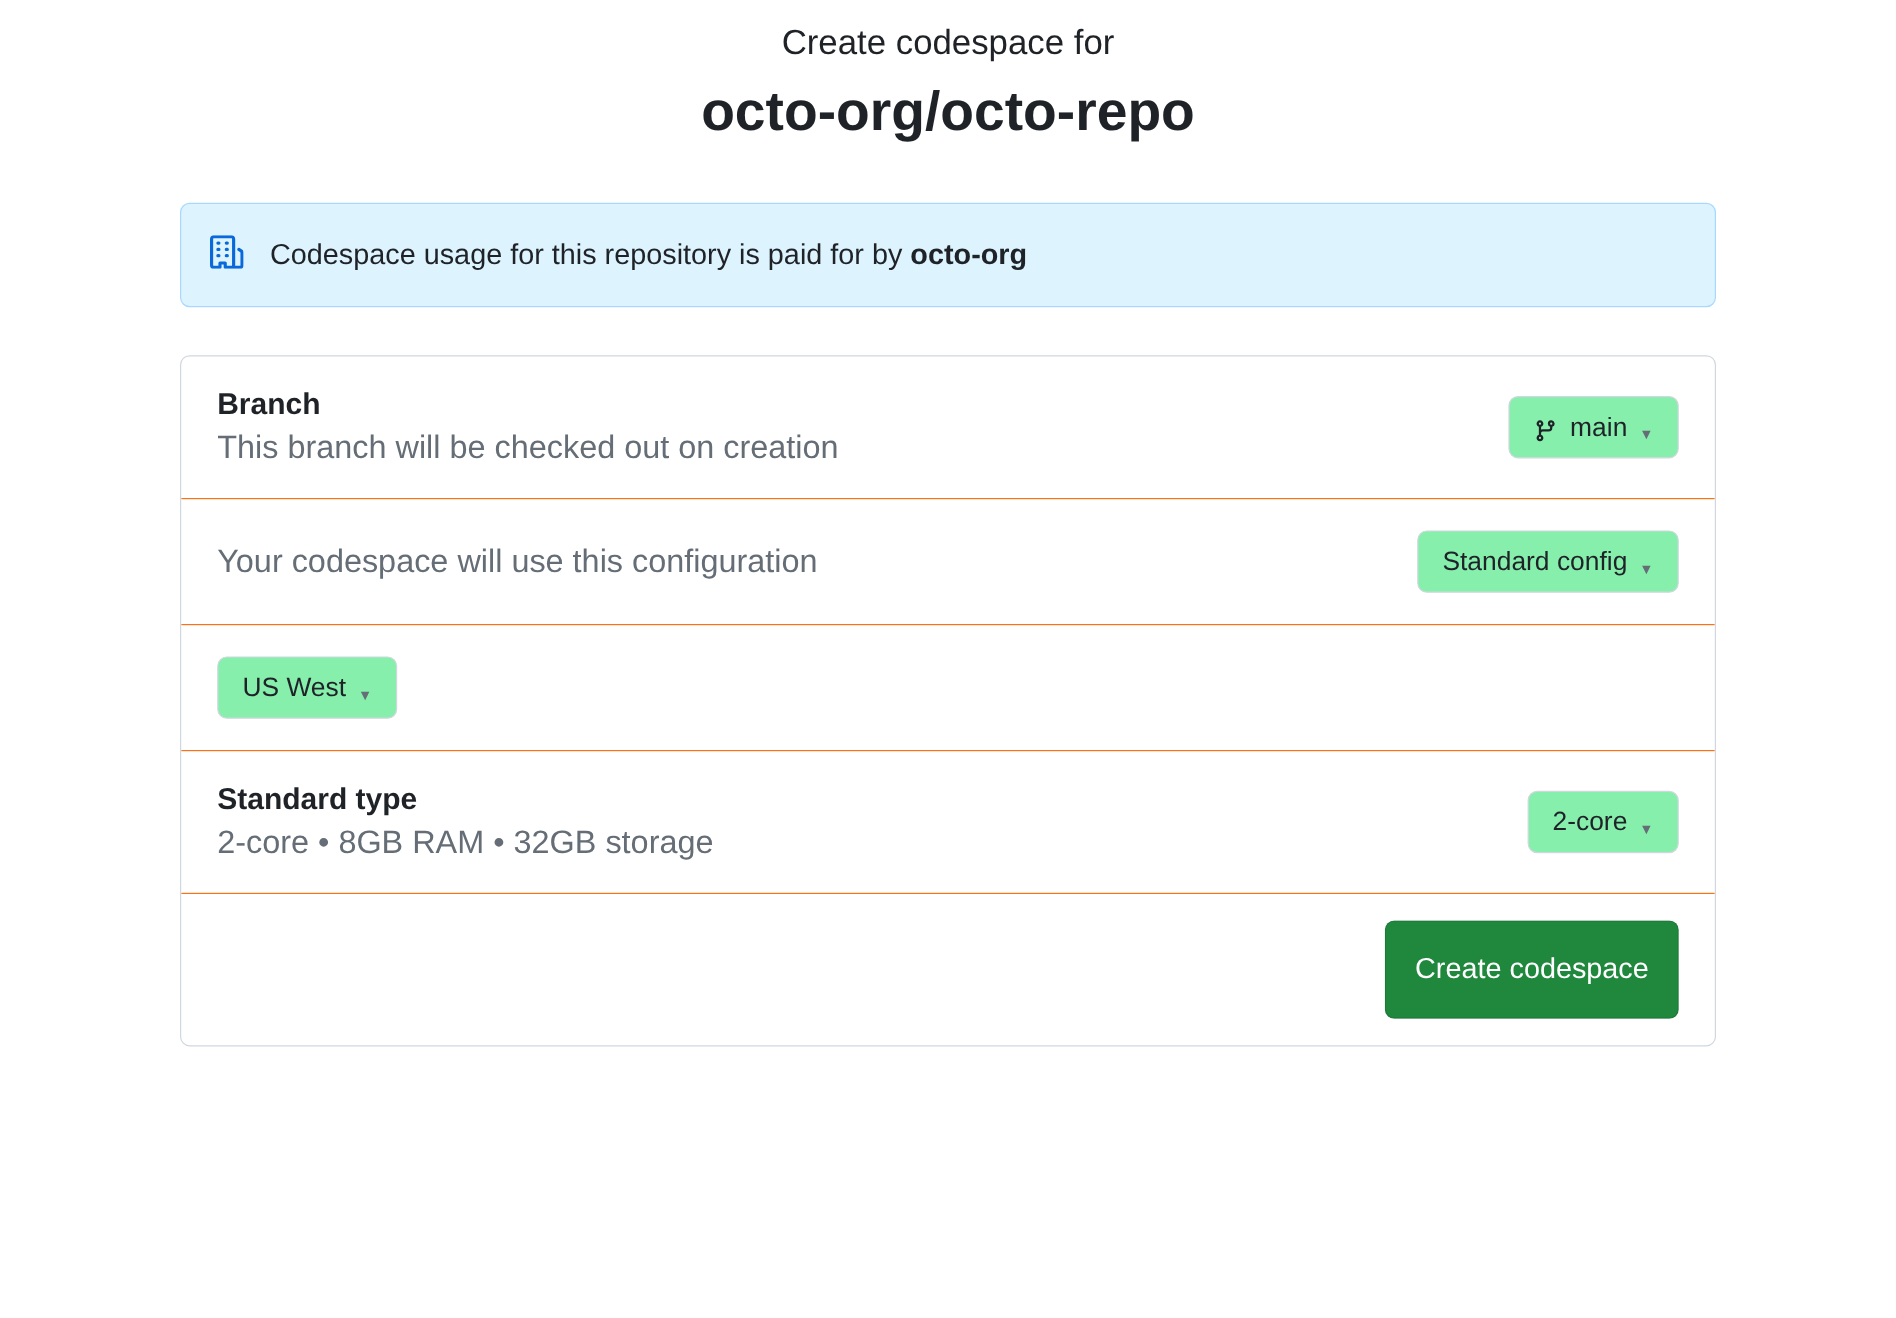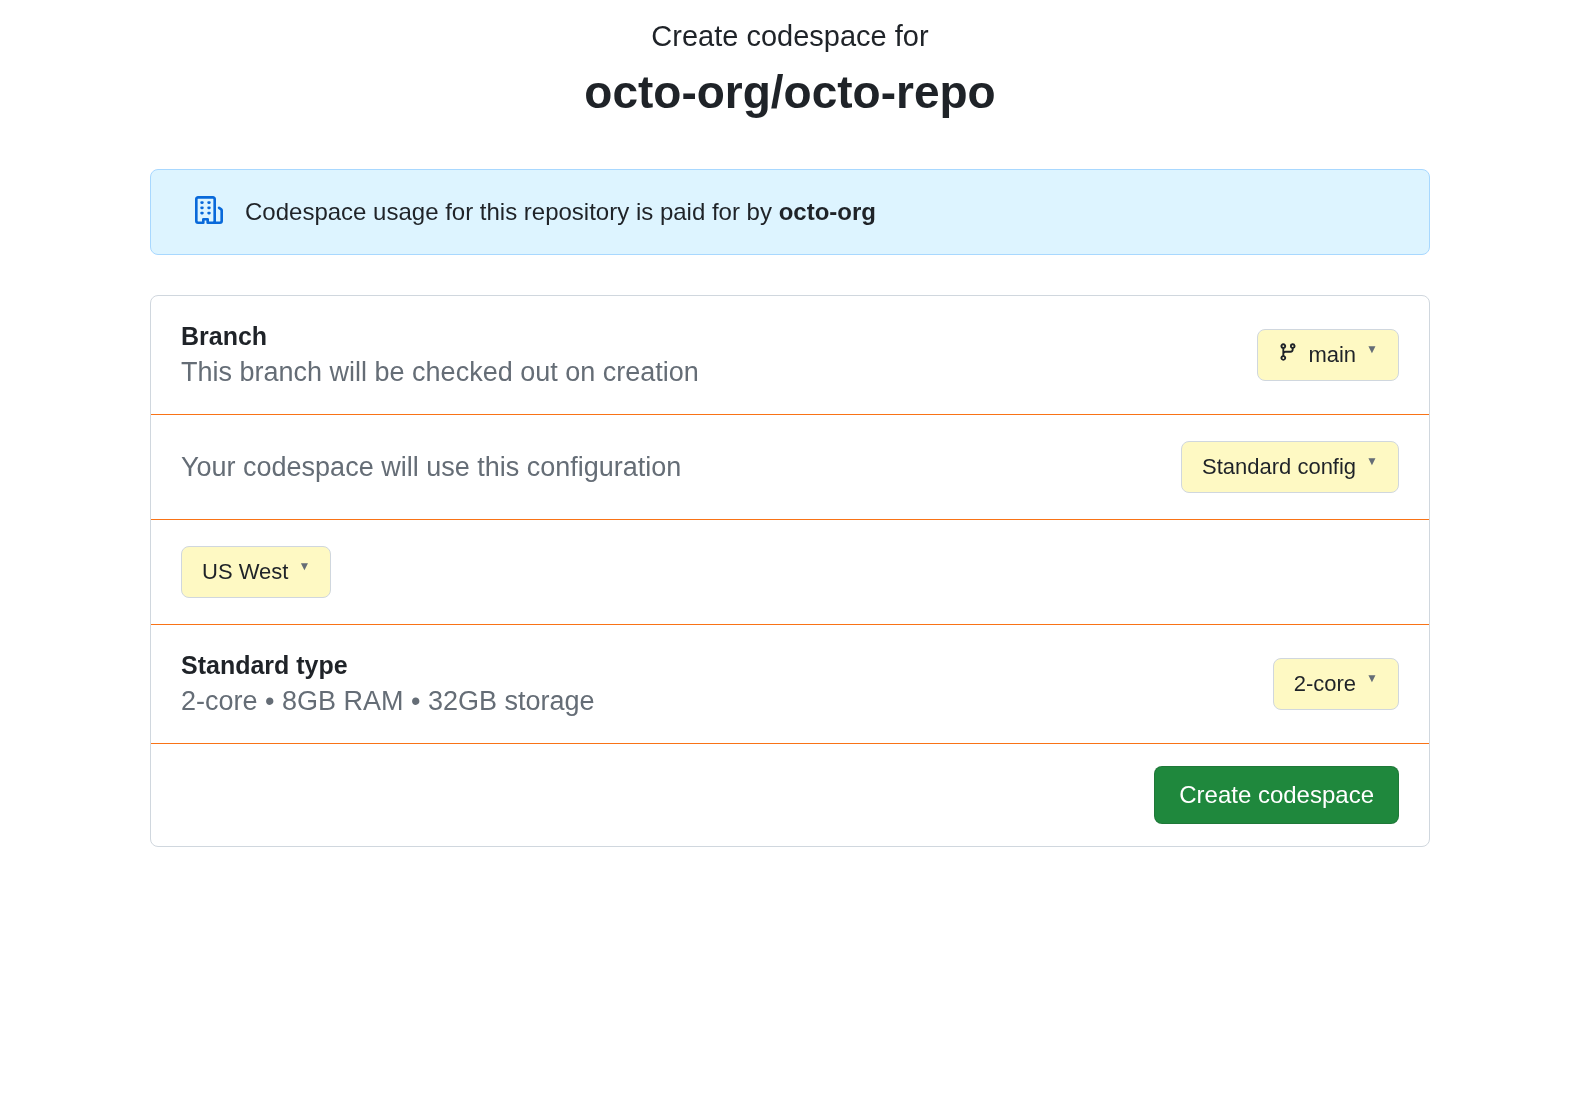--- a/index.html
+++ b/index.html
@@ -29,21 +29,21 @@
     }
     .header-repo {
       font-size: 46px;
       font-weight: 600;
       color: #1f2328;
     }
     .info-banner {
       background: #ddf4ff;
       border: 1px solid #a8d8ff;
       border-radius: 8px;
-      padding: 26px 44px;
+      padding: 26px 24px;
       display: flex;
       align-items: center;
       gap: 22px;
       margin-bottom: 40px;
     }
     .info-banner .org-icon {
       color: #0969da;
       flex-shrink: 0;
     }
     .info-banner .info-text {
@@ -76,46 +76,46 @@
       font-size: 25px;
       font-weight: 600;
       color: #1f2328;
       margin-bottom: 6px;
     }
     .setting-description {
       font-size: 27px;
       color: #656d76;
     }
     .dropdown-button {
-      background: #fef9c3;
+      background: #86efac;
       border: 1px solid #d0d7de;
       border-radius: 8px;
       padding: 12px 20px;
       font-size: 22px;
       color: #1f2328;
       cursor: pointer;
       display: inline-flex;
-      align-items: flex-start;
+      align-items: flex-end;
       gap: 10px;
       font-family: inherit;
     }
     .dropdown-button .caret {
       font-size: 12px;
       color: #656d76;
     }
     .action-row {
       display: flex;
       justify-content: flex-end;
       padding: 22px 30px;
     }
     .primary-button {
       background: #1f883d;
       border: 1px solid rgba(31,35,40,0.15);
       border-radius: 8px;
-      padding: 14px 24px;
+      padding: 26px 24px;
       font-size: 24px;
       font-weight: 500;
       color: #ffffff;
       cursor: pointer;
       font-family: inherit;
     }
     .branch-icon {
       display: inline-flex;
       align-items: center;
     }

